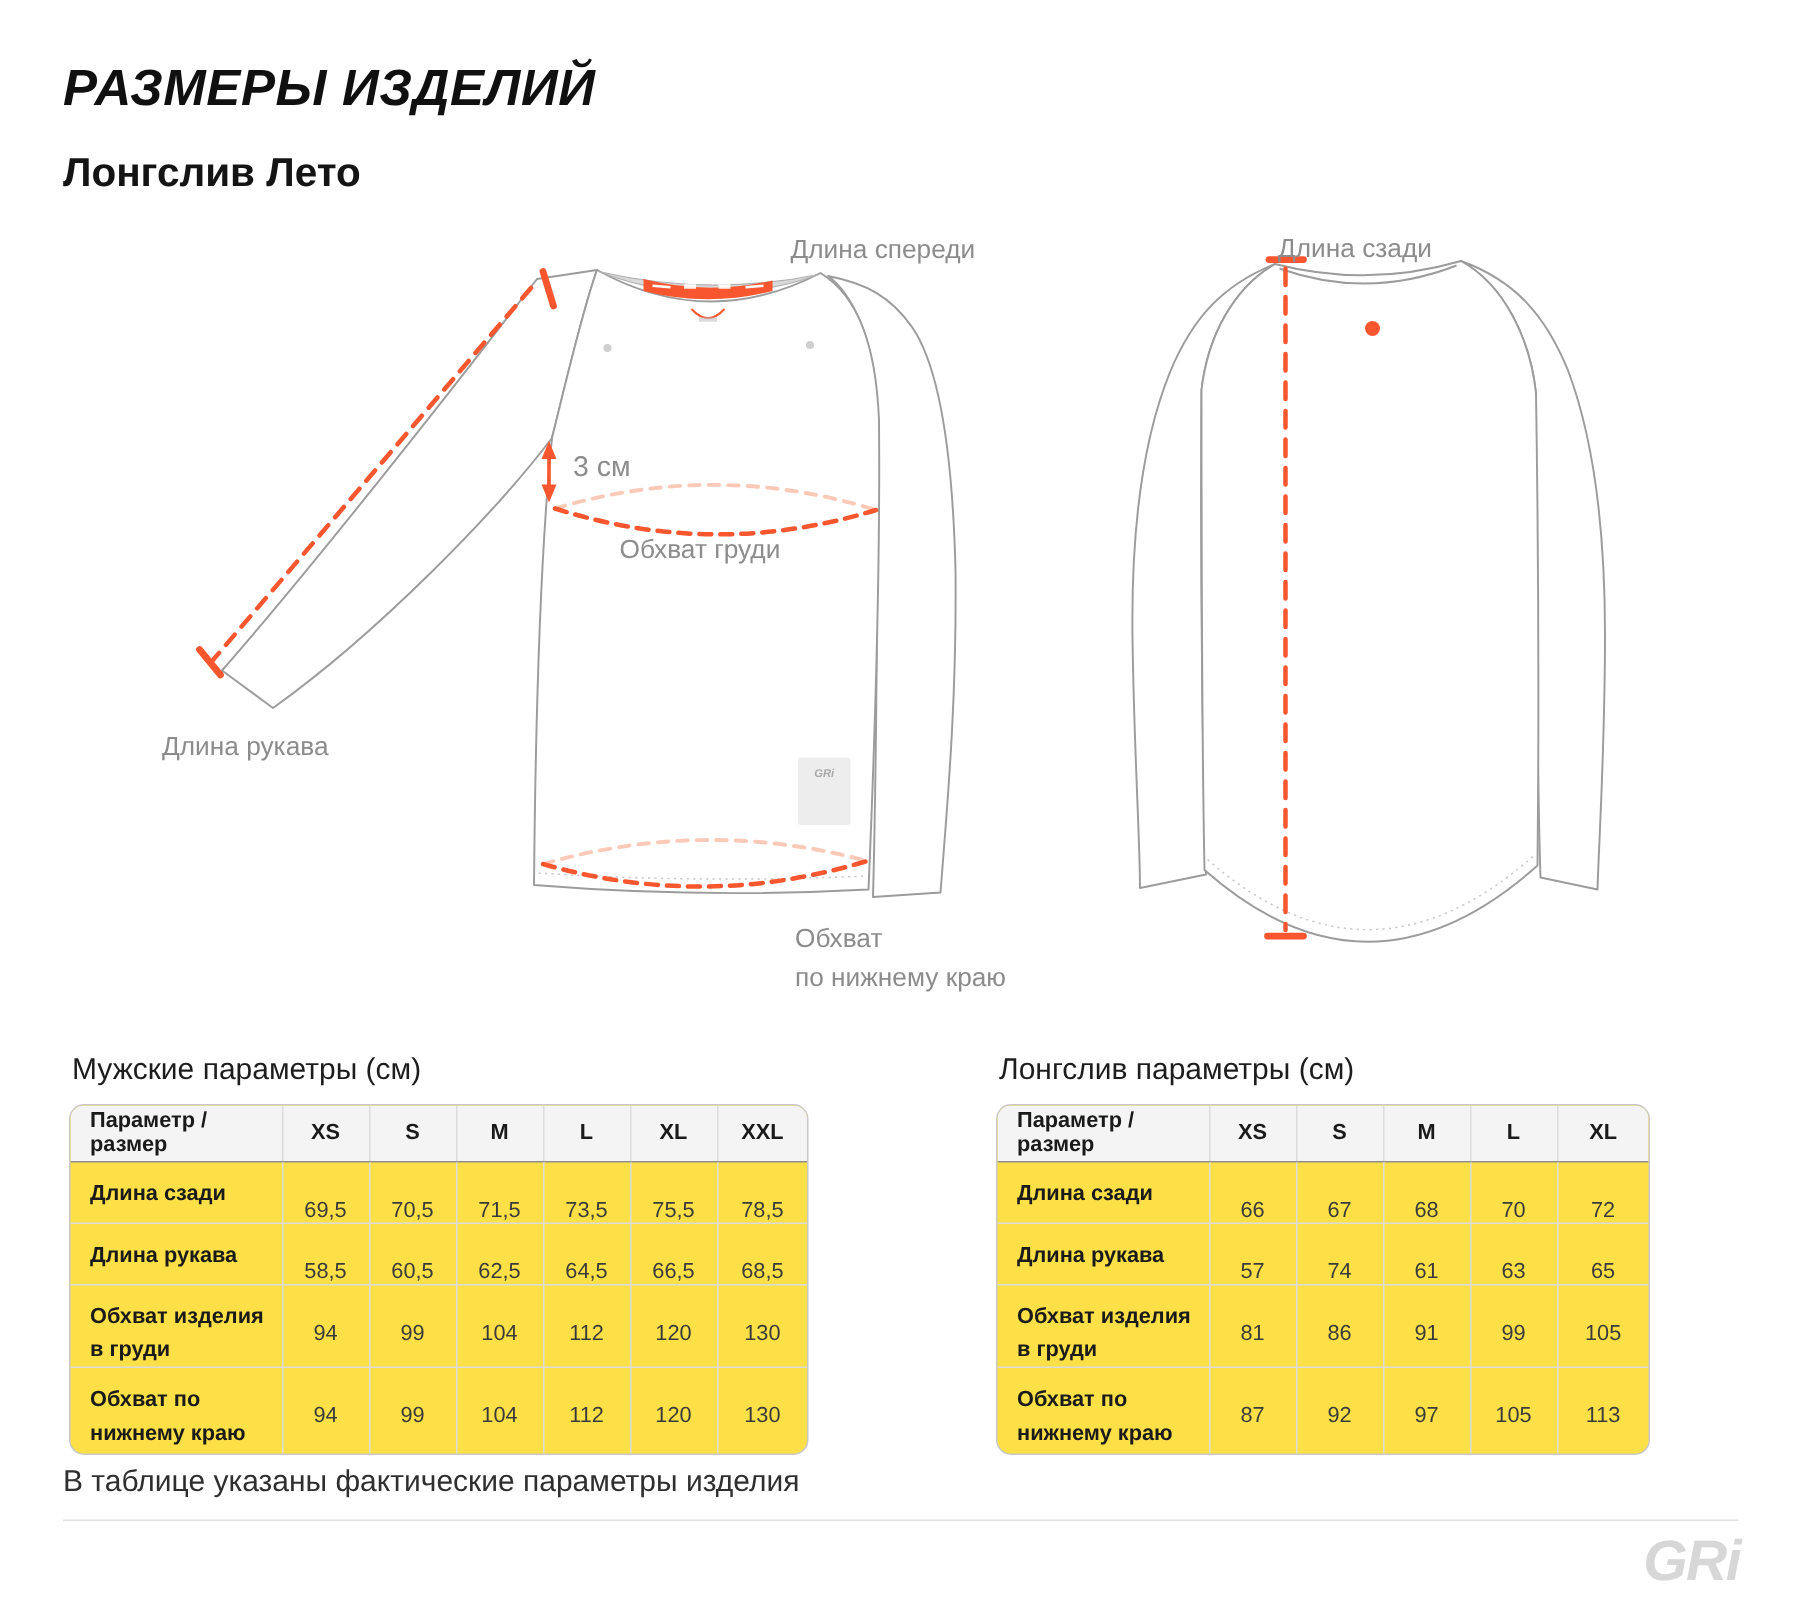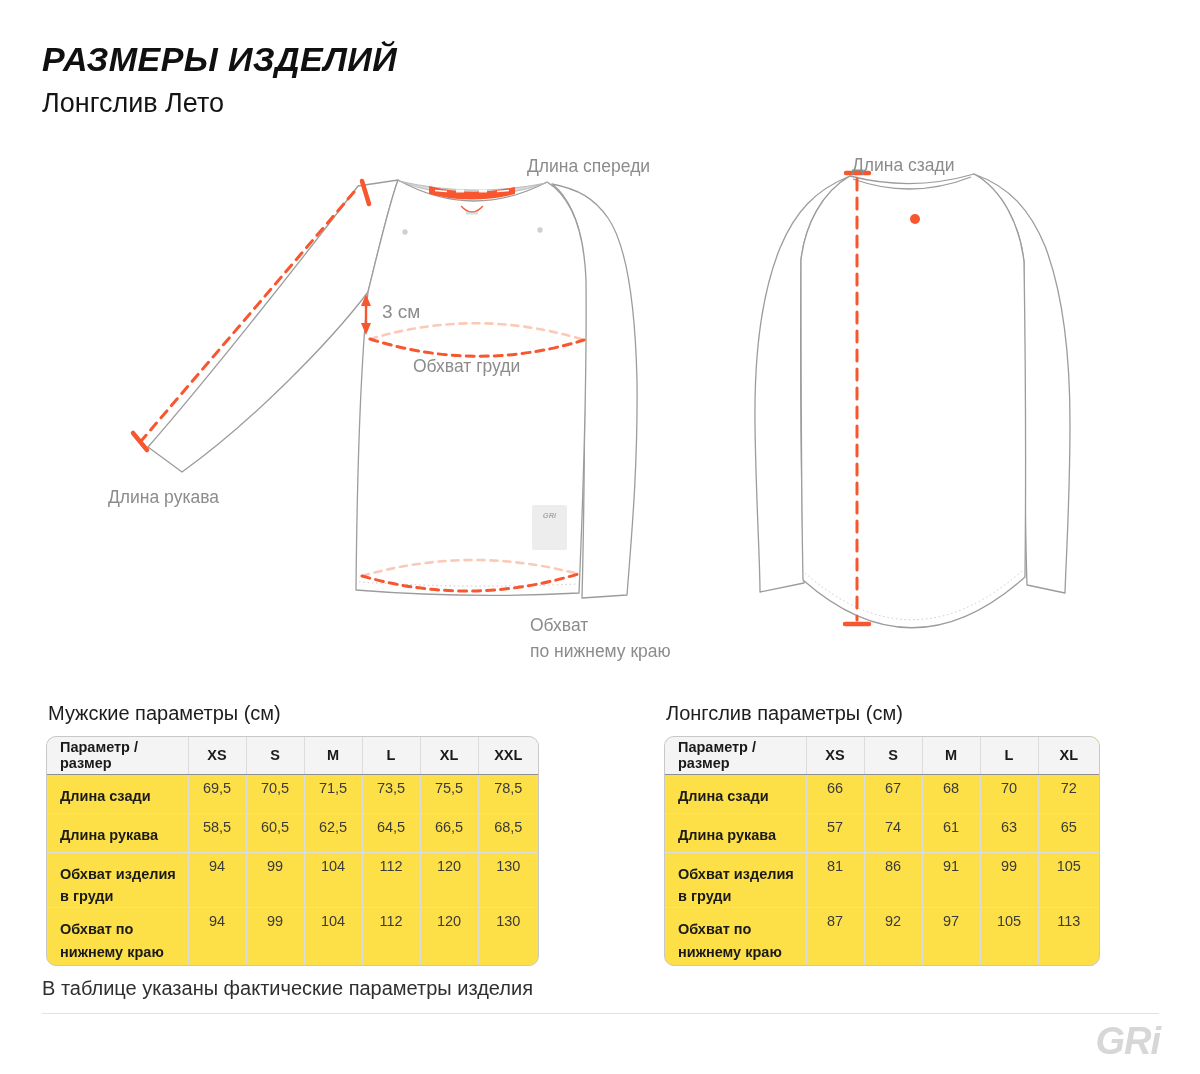--- a/index.html
+++ b/index.html
@@ -4,21 +4,21 @@
 <style>
   * { margin:0; padding:0; box-sizing:border-box; }
   html,body { background:#ffffff; }
   body {
     width:1200px; height:1074px; position:relative; overflow:hidden;
     font-family:"Liberation Sans", sans-serif; color:#1a1a1a;
   }
   
   .header { position:absolute; left:42px; top:40px; }
   .page-title { font-size:34px; font-weight:800; letter-spacing:0.4px; color:#101010;font-style:italic; }
-  .page-subtitle { font-size:27px; font-weight:400; color:#141414; margin-top:9px; }
+  .page-subtitle { font-size:27px; font-weight:700; color:#141414; margin-top:21px; }
   
   .diagram-layer { position:absolute; left:0; top:140px; width:1200px; height:560px; }
   .diag-label {
     position:absolute; font-size:17.5px; color:#8C8C8C; white-space:nowrap; line-height:26px;
   }
   .lbl-front-length { left:527px; top:153px; }
   .lbl-back-length  { left:852px; top:152px; }
   .lbl-sleeve-length{ left:108px; top:484px; }
   .lbl-chest        { left:413px; top:353px; }
   .lbl-3cm          { left:382px; top:299px; font-size:19px; }
@@ -42,21 +42,21 @@
   .size-table th, .size-table td {
     border-right:1px solid #DCDCDC; font-size:14.5px;
   }
   .size-table th:last-child, .size-table td:last-child { border-right:none; }
   .size-table thead th {
     background:#F4F4F4; border-bottom:1px solid #8F8F8F; height:37px;
     font-weight:bold; color:#1a1a1a; vertical-align:middle; text-align:center;
   }
   .size-table tbody td {
     border-bottom:1px solid #DCDCDC; text-align:center; vertical-align:top;
-    padding-top:5px; color:#3a3a3a;
+    padding-top:24px; color:#3a3a3a;
   }
   .size-table tbody tr:last-child td { border-bottom:none; }
   .size-table th.param, .size-table td.param {
     text-align:left; padding-left:13px; padding-right:10px;
   }
   .size-table td.param { font-weight:bold; color:#1a1a1a; line-height:1.55; padding-top:10px; }
   .size-table tbody tr:nth-child(1) td { height:39px; }
   .size-table tbody tr:nth-child(2) td { height:39px; }
   .size-table tbody tr:nth-child(3) td { height:53px; }
   .size-table tbody tr:nth-child(4) td { height:57px; }

